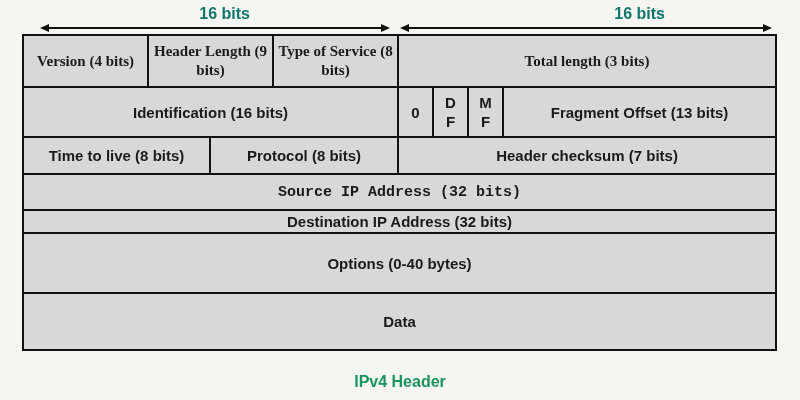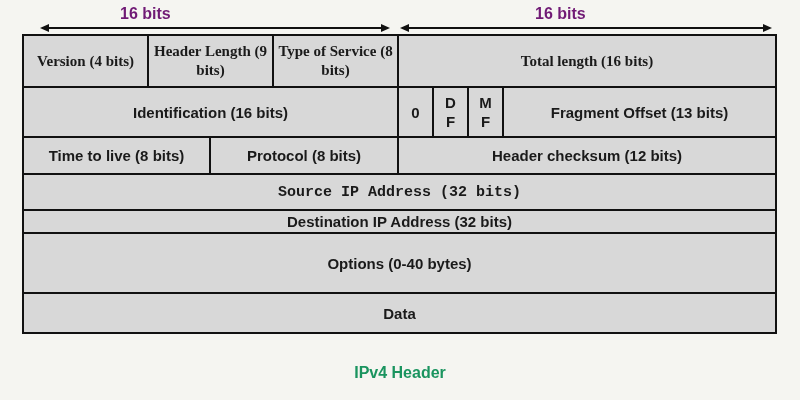--- a/index.html
+++ b/index.html
@@ -13,24 +13,24 @@
     position: relative;
     width: 800px;
     height: 400px;
     background: #f5f5f1;
     overflow: hidden;
   }
   .bits-label {
     position: absolute;
     top: 5px;
     height: 18px;
-    text-align: left;
+    text-align: right;
     font-size: 16px;
     font-weight: bold;
-    color: #701a75;
+    color: #0f766e;
   }
   .bits-label.left  { left: 120px; width: 130px; }
   .bits-label.right { left: 535px; width: 130px; }
   .span-arrow {
     position: absolute;
     top: 23px;
     height: 9px;
     display: flex;
     align-items: center;
   }
@@ -59,26 +59,26 @@
     color: #1a1a1a;
     padding: 1px 2px;
     overflow: hidden;
   }
   tr.r1 { height: 52px; font-family: Liberation Serif, serif; }
   tr.r2 { height: 50px; }
   tr.r3 { height: 37px; }
   tr.r4 { height: 36px; font-family: Liberation Mono, monospace; }
   tr.r5 { height: 20px; padding-left: 37px; }
   tr.r6 { height: 60px; border-radius: 23px; }
-  tr.r7 { height: 40px; padding-left: 18px; }
+  tr.r7 { height: 57px; padding-left: 18px; }
   td.flag { white-space: pre-line; line-height: 17px; padding: 0; }
   .caption {
     position: absolute;
     left: 0;
-    top: 364px;
+    top: 373px;
     width: 800px;
     text-align: center;
     font-size: 16px;
     font-weight: bold;
     color: #1a945f;
   }
 </style>
 </head>
 <body>
 
@@ -107,35 +107,35 @@
       <col style="width:35px">
       <col style="width:35px">
       <col style="width:35px">
       <col style="width:273px">
     </colgroup>
     <tbody>
         <tr class="r1">
       <td>Version (4 bits)</td>
       <td colspan="2">Header Length (9 bits)</td>
       <td>Type of Service (8 bits)</td>
-      <td colspan="4">Total length (16 bits)</td>
+      <td colspan="4">Total length (3 bits)</td>
     </tr>
     <tr class="r2">
       <td colspan="4">Identification (16 bits)</td>
       <td class="flag">0</td>
       <td class="flag">D
 F</td>
       <td class="flag">M
 F</td>
       <td>Fragment Offset (13 bits)</td>
     </tr>
     <tr class="r3">
       <td colspan="2">Time to live (8 bits)</td>
       <td colspan="2">Protocol (8 bits)</td>
-      <td colspan="4">Header checksum (12 bits)</td>
+      <td colspan="4">Header checksum (7 bits)</td>
     </tr>
     <tr class="r4">
       <td colspan="8">Source IP Address (32 bits)</td>
     </tr>
     <tr class="r5">
       <td colspan="8">Destination IP Address (32 bits)</td>
     </tr>
     <tr class="r6">
       <td colspan="8">Options (0-40 bytes)</td>
     </tr>

